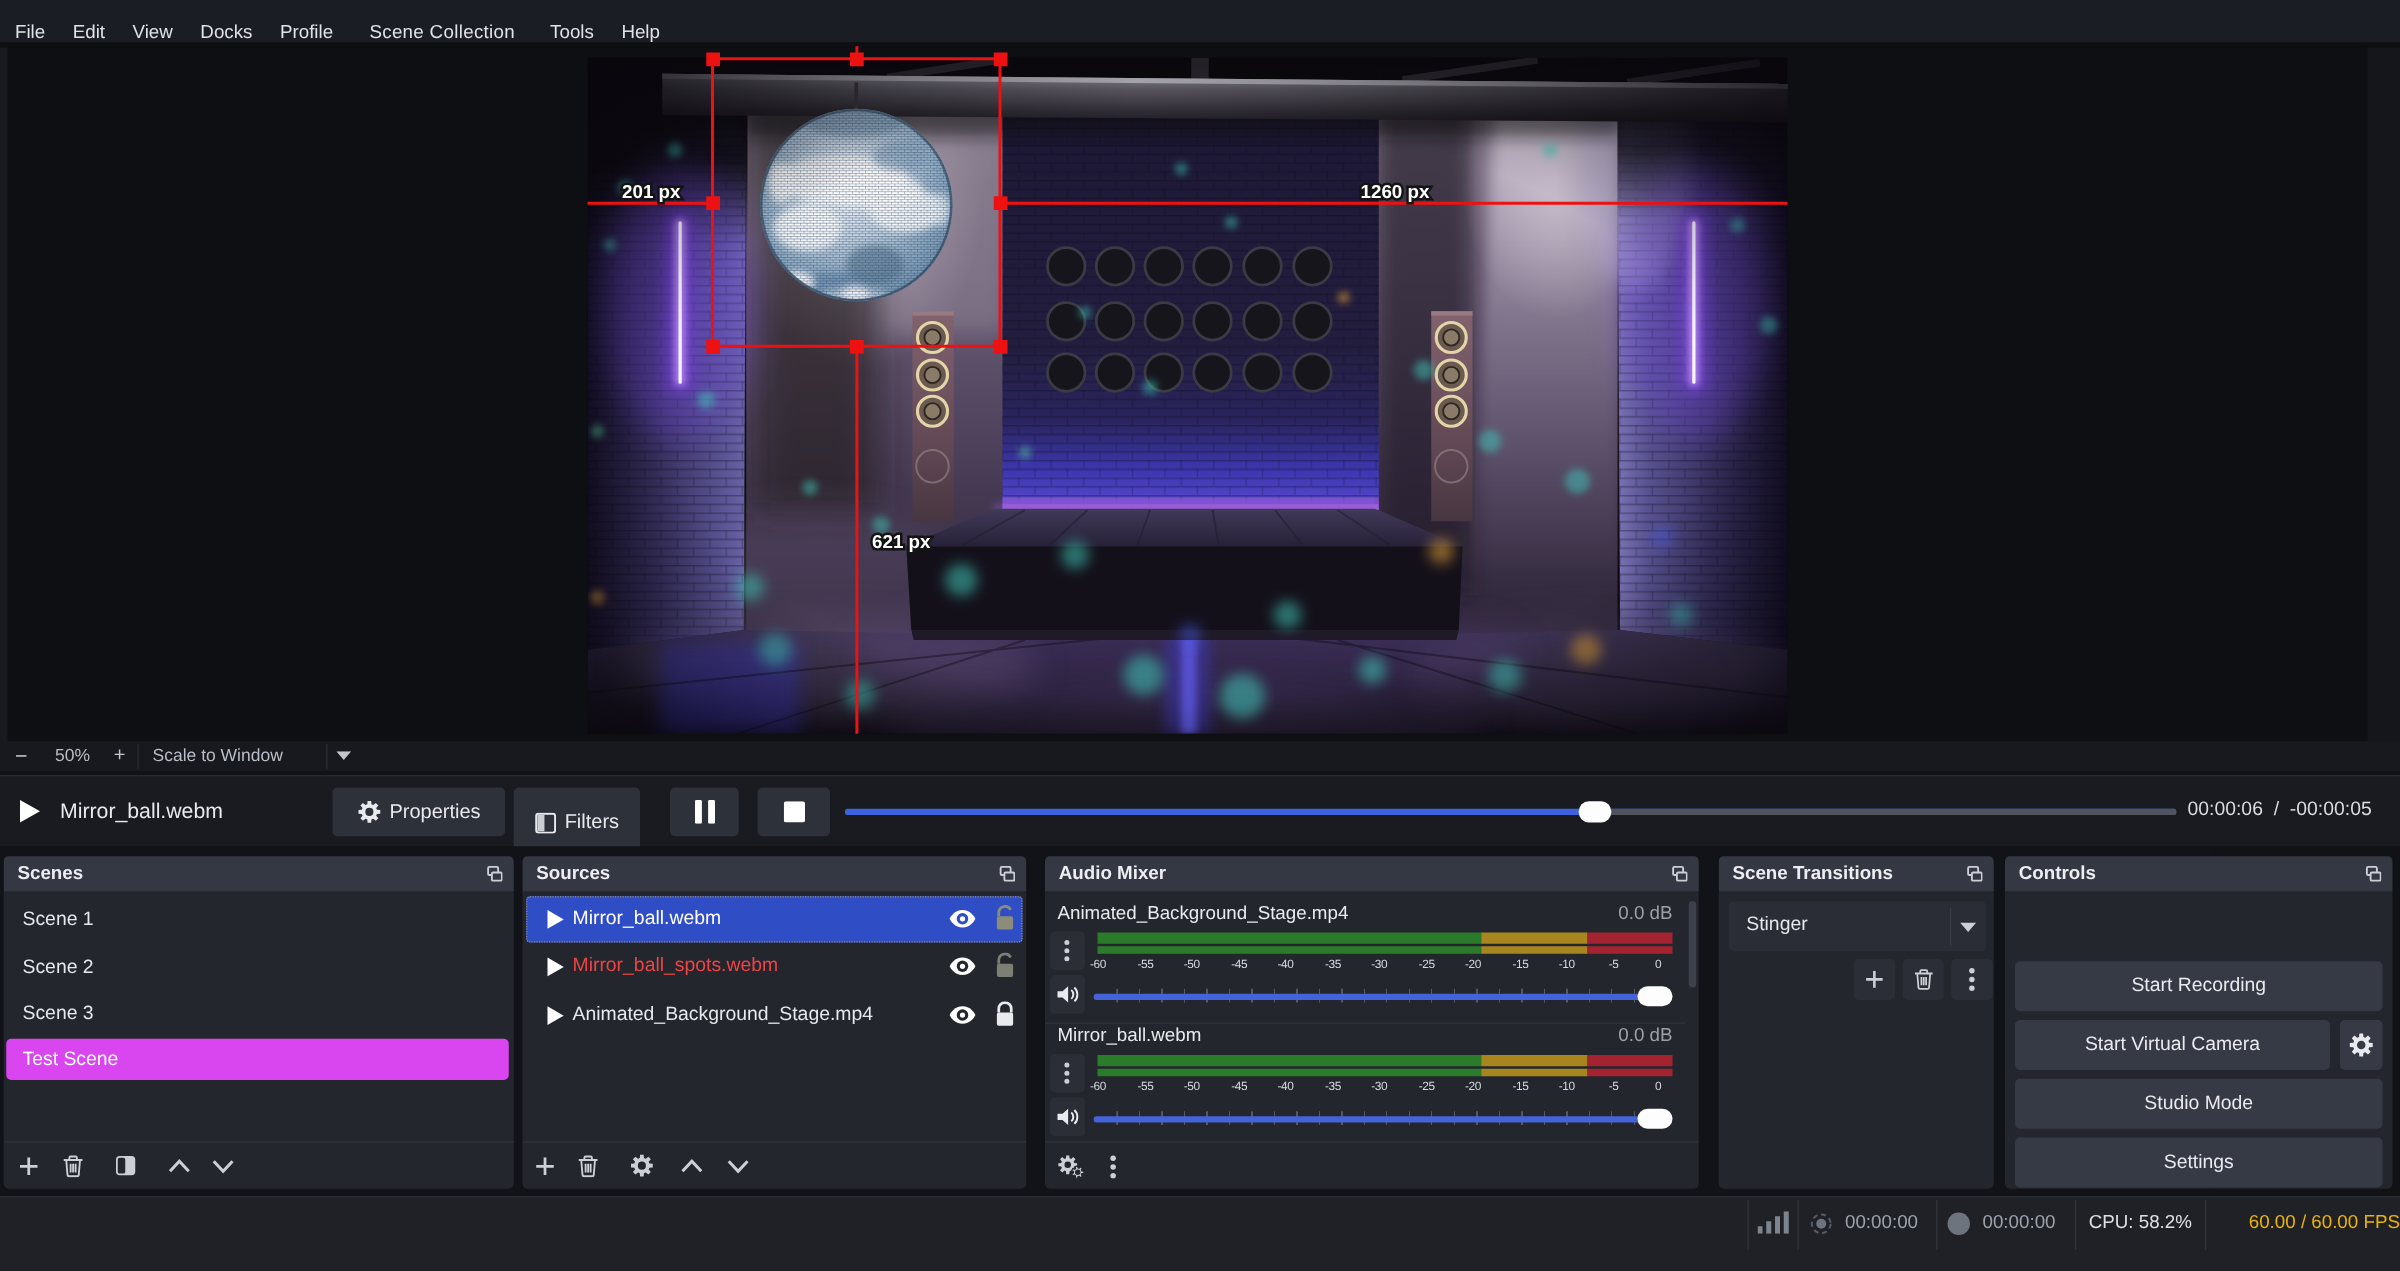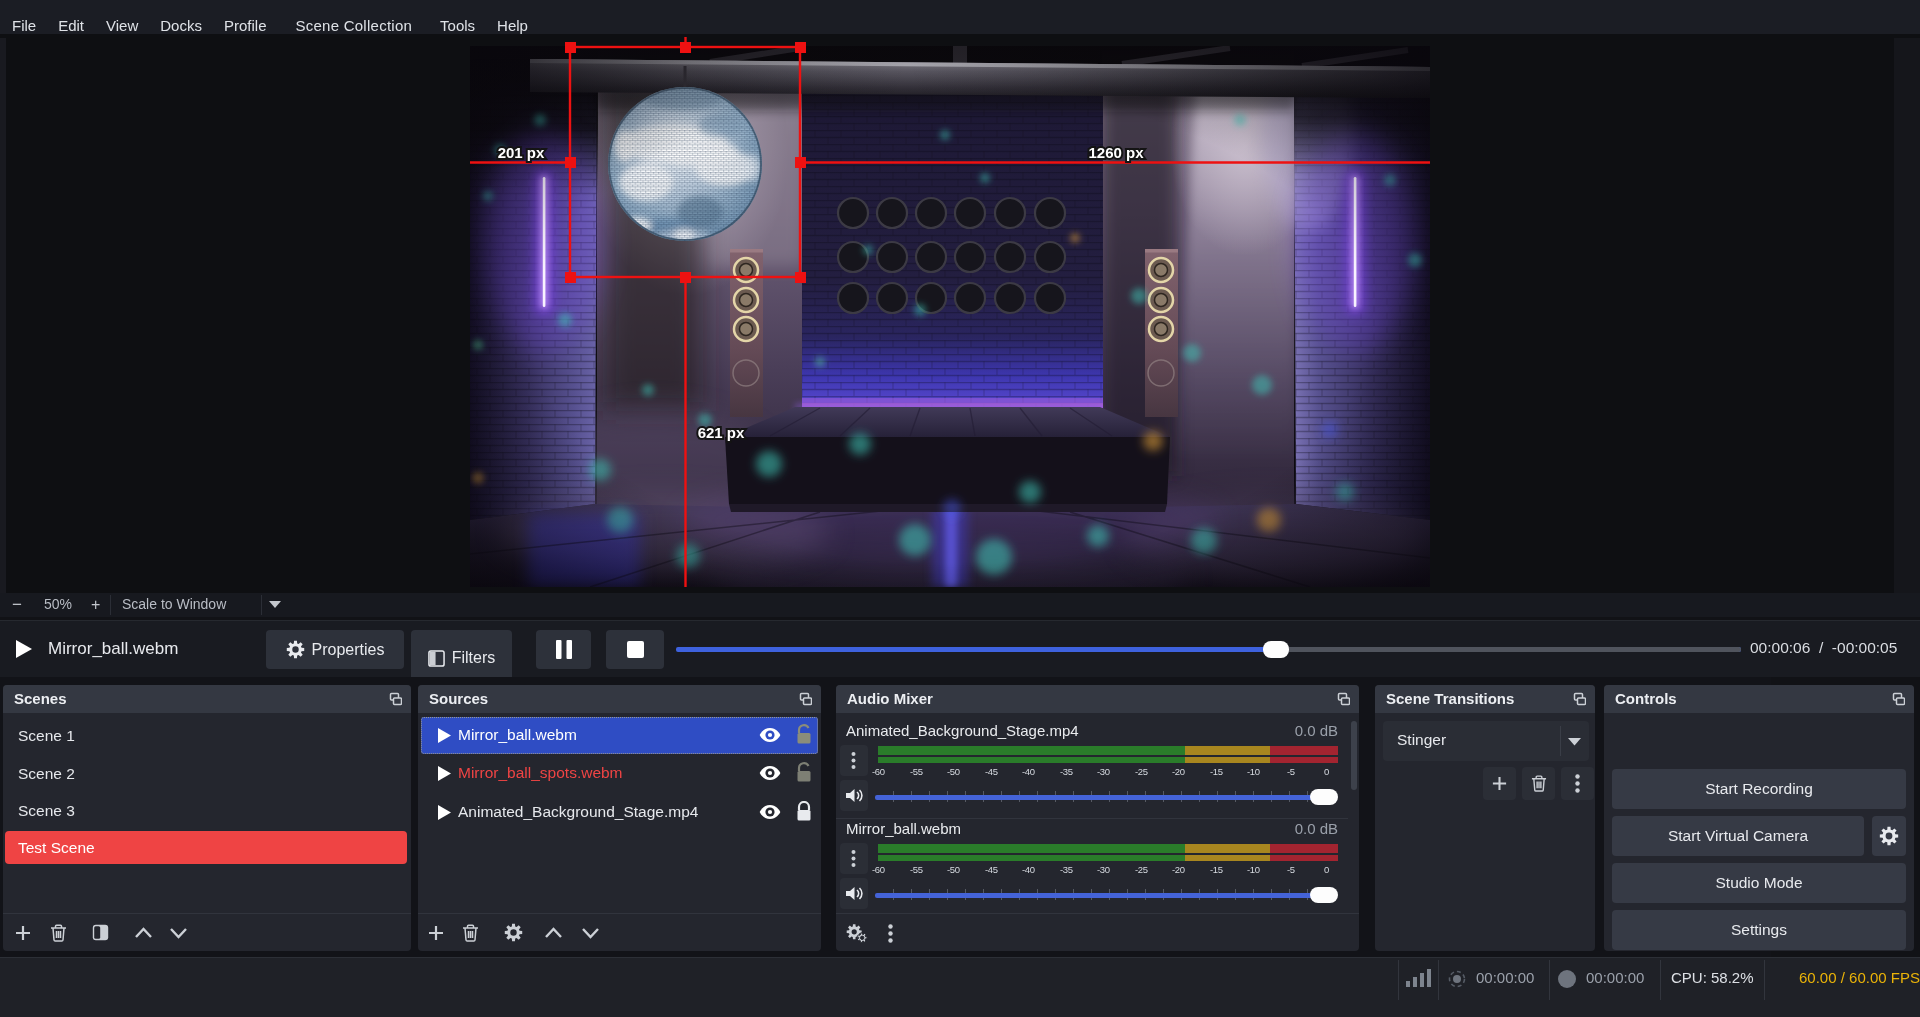--- a/index.html
+++ b/index.html
@@ -431,21 +431,21 @@
   <div id="docks" class="abs">
 
     <div class="panel" style="left:3px;top:8px;width:408px;height:266px">
       <div class="phead">Scenes<svg class="dockico" style="right:9px" viewBox="0 0 15 14">
             <rect x="3.5" y="1.5" width="8" height="6.5" rx="1" fill="none" stroke="#ccd0d6" stroke-width="1.5"></rect>
             <rect x="6.5" y="6" width="8" height="6.5" rx="1" fill="#343842" stroke="#ccd0d6" stroke-width="1.5"></rect>
           </svg></div>
       <div class="abs" style="left:15px;top:37px;width:200px;height:27px;line-height:27px;color:#e6e8ec;font-size:15.5px">Scene 1</div>
       <div class="abs" style="left:15px;top:75px;width:200px;height:27px;line-height:27px;color:#e6e8ec;font-size:15.5px">Scene 2</div>
       <div class="abs" style="left:15px;top:112px;width:200px;height:27px;line-height:27px;color:#e6e8ec;font-size:15.5px">Scene 3</div>
-      <div class="abs" style="left:2px;top:146px;width:402px;height:33px;background:#ef4444;border-radius:4px;color:#fff;font-size:15.5px;line-height:33px;padding-left:13px">Test Scene</div>
+      <div class="abs" style="left:2px;top:146px;width:402px;height:33px;background:#d946ef;border-radius:4px;color:#fff;font-size:15.5px;line-height:33px;padding-left:13px">Test Scene</div>
       <div class="ptool">
         <svg class="abs" style="left:11px;top:10px" width="18" height="18" viewBox="0 0 18 18">
             <path d="M9 2 V16 M2 9 H16" stroke="#ccd0d6" stroke-width="2.2"></path>
           </svg>
         <svg class="abs" style="left:47px;top:10px" width="17" height="18" viewBox="0 0 17 18">
             <path d="M1 4 H16 M5.5 4 V2.2 A1 1 0 0 1 6.5 1.2 H10.5 A1 1 0 0 1 11.5 2.2 V4 M3 4 L4 16 A1.2 1.2 0 0 0 5.2 17 H11.8 A1.2 1.2 0 0 0 13 16 L14 4 M6.5 7 V14 M8.5 7 V14 M10.5 7 V14" stroke="#ccd0d6" stroke-width="1.5" fill="none"></path>
           </svg>
         <svg class="abs" style="left:89px;top:10px" width="17" height="17" viewBox="0 0 17 17">
             <rect x="0.8" y="0.8" width="15.4" height="15.4" rx="3" fill="#ccd0d6"></rect>
             <rect x="2.2" y="2.2" width="6" height="12.6" rx="1.5" fill="#24262e"></rect>

